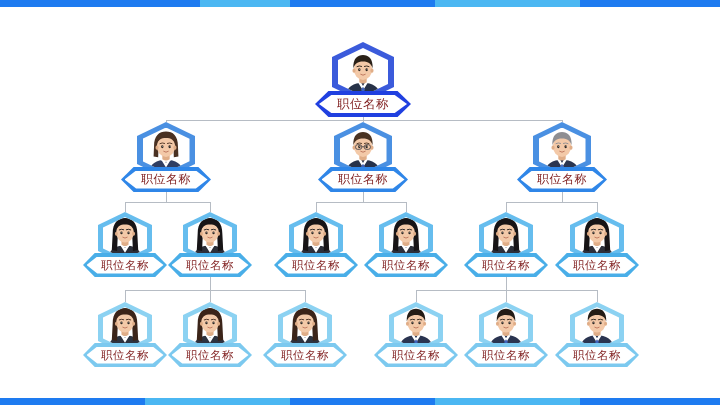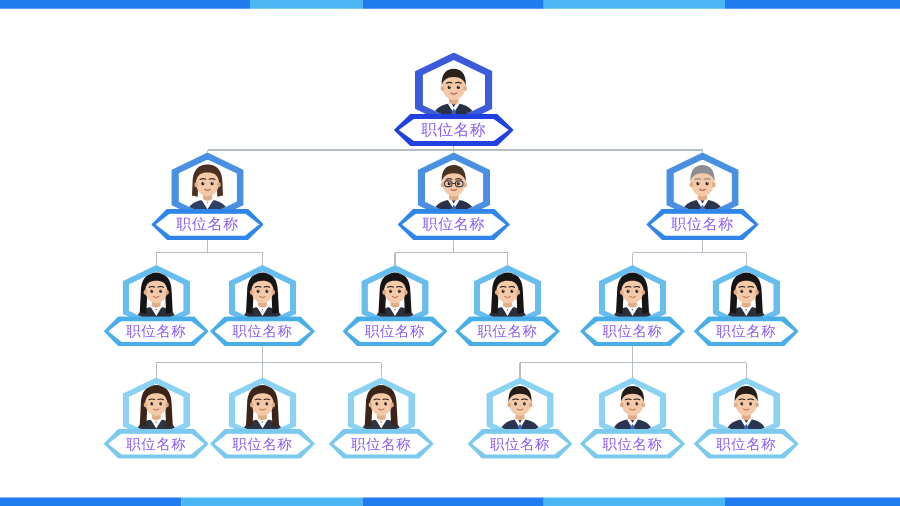--- a/index.html
+++ b/index.html
@@ -82,21 +82,21 @@
     background: #ffffff;
     -webkit-clip-path: polygon(14% 0%, 86% 0%, 100% 50%, 86% 100%, 14% 100%, 0% 50%);
     clip-path: polygon(14% 0%, 86% 0%, 100% 50%, 86% 100%, 14% 100%, 0% 50%);
     display: flex;
     align-items: center;
     justify-content: center;
   }
   .label-text {
     position: relative;
     z-index: 2;
-    color: #8b5cf6;
+    color: #7f1d1d;
     white-space: nowrap;
     letter-spacing: .5px;
     font-weight: 400;
     text-align: center;
   }
 
   
   .lvl-0 .hex-frame { width: 62px; height: 60px; }
   .lvl-0 .hex-inner { width: 50px; height: 48px; }
   .lvl-0 .label-pill { width: 96px; height: 26px; }

